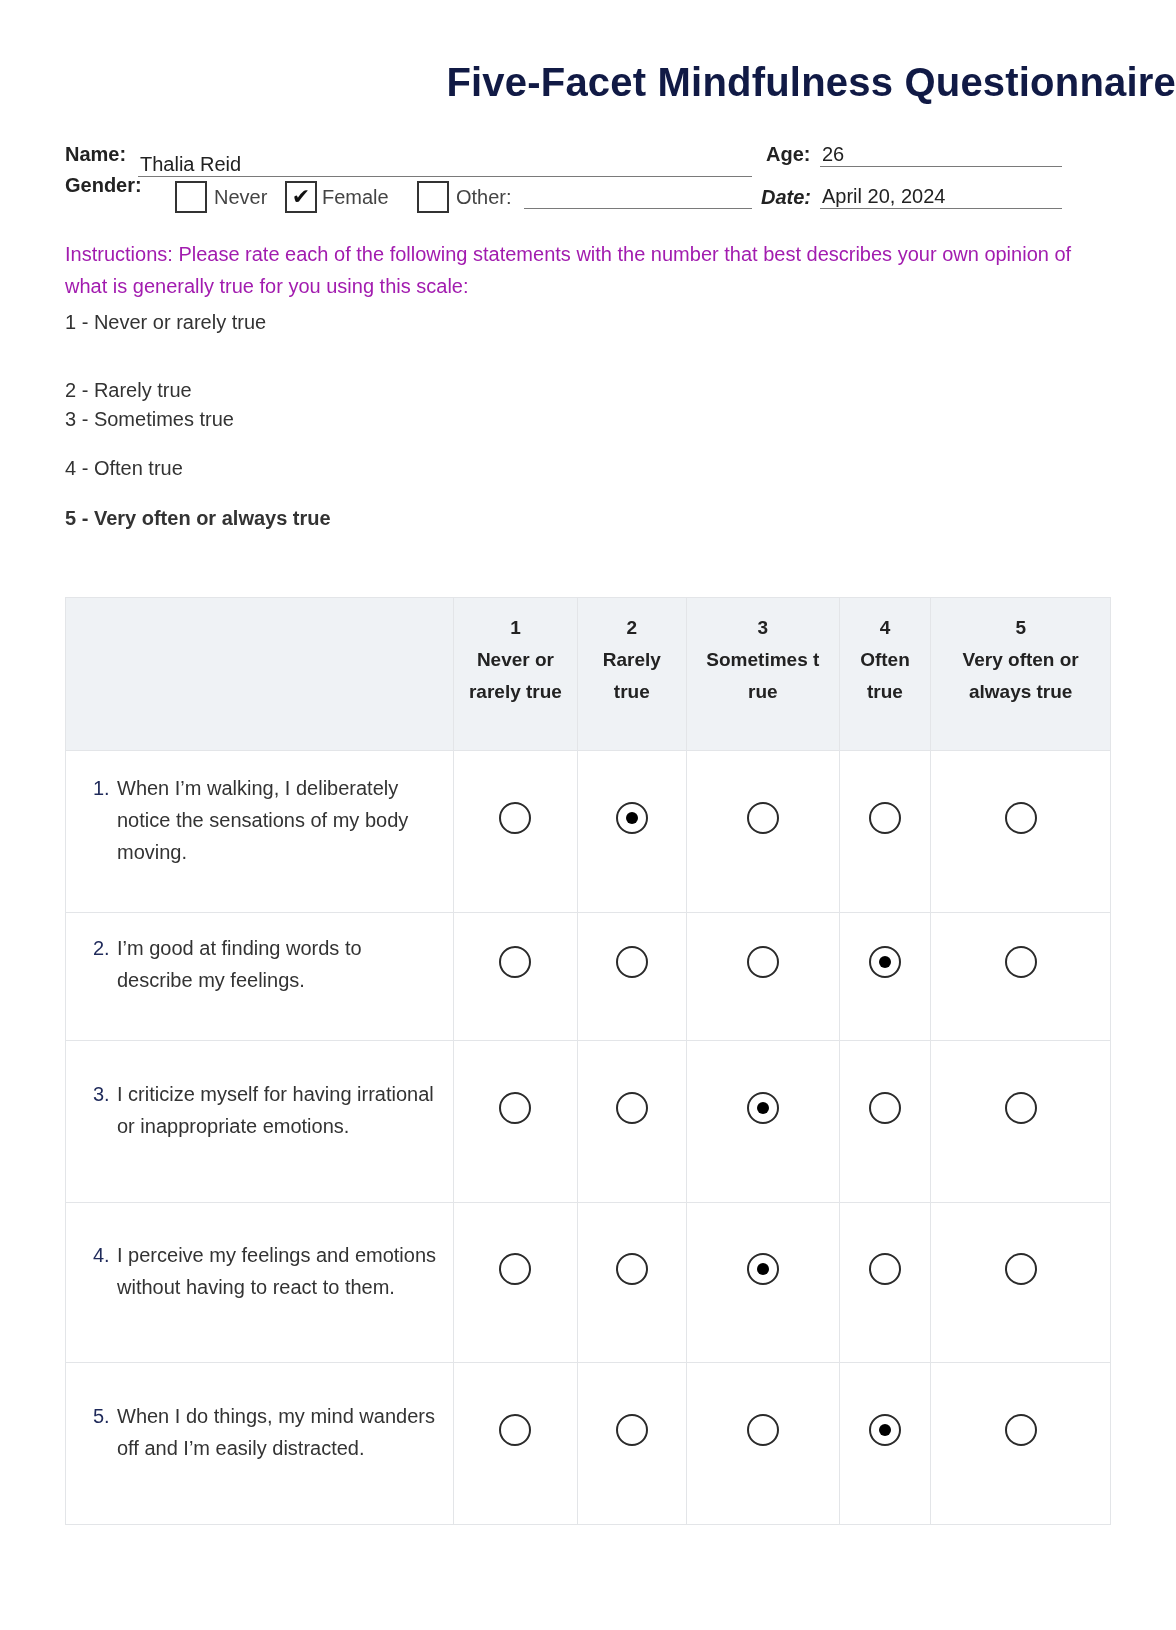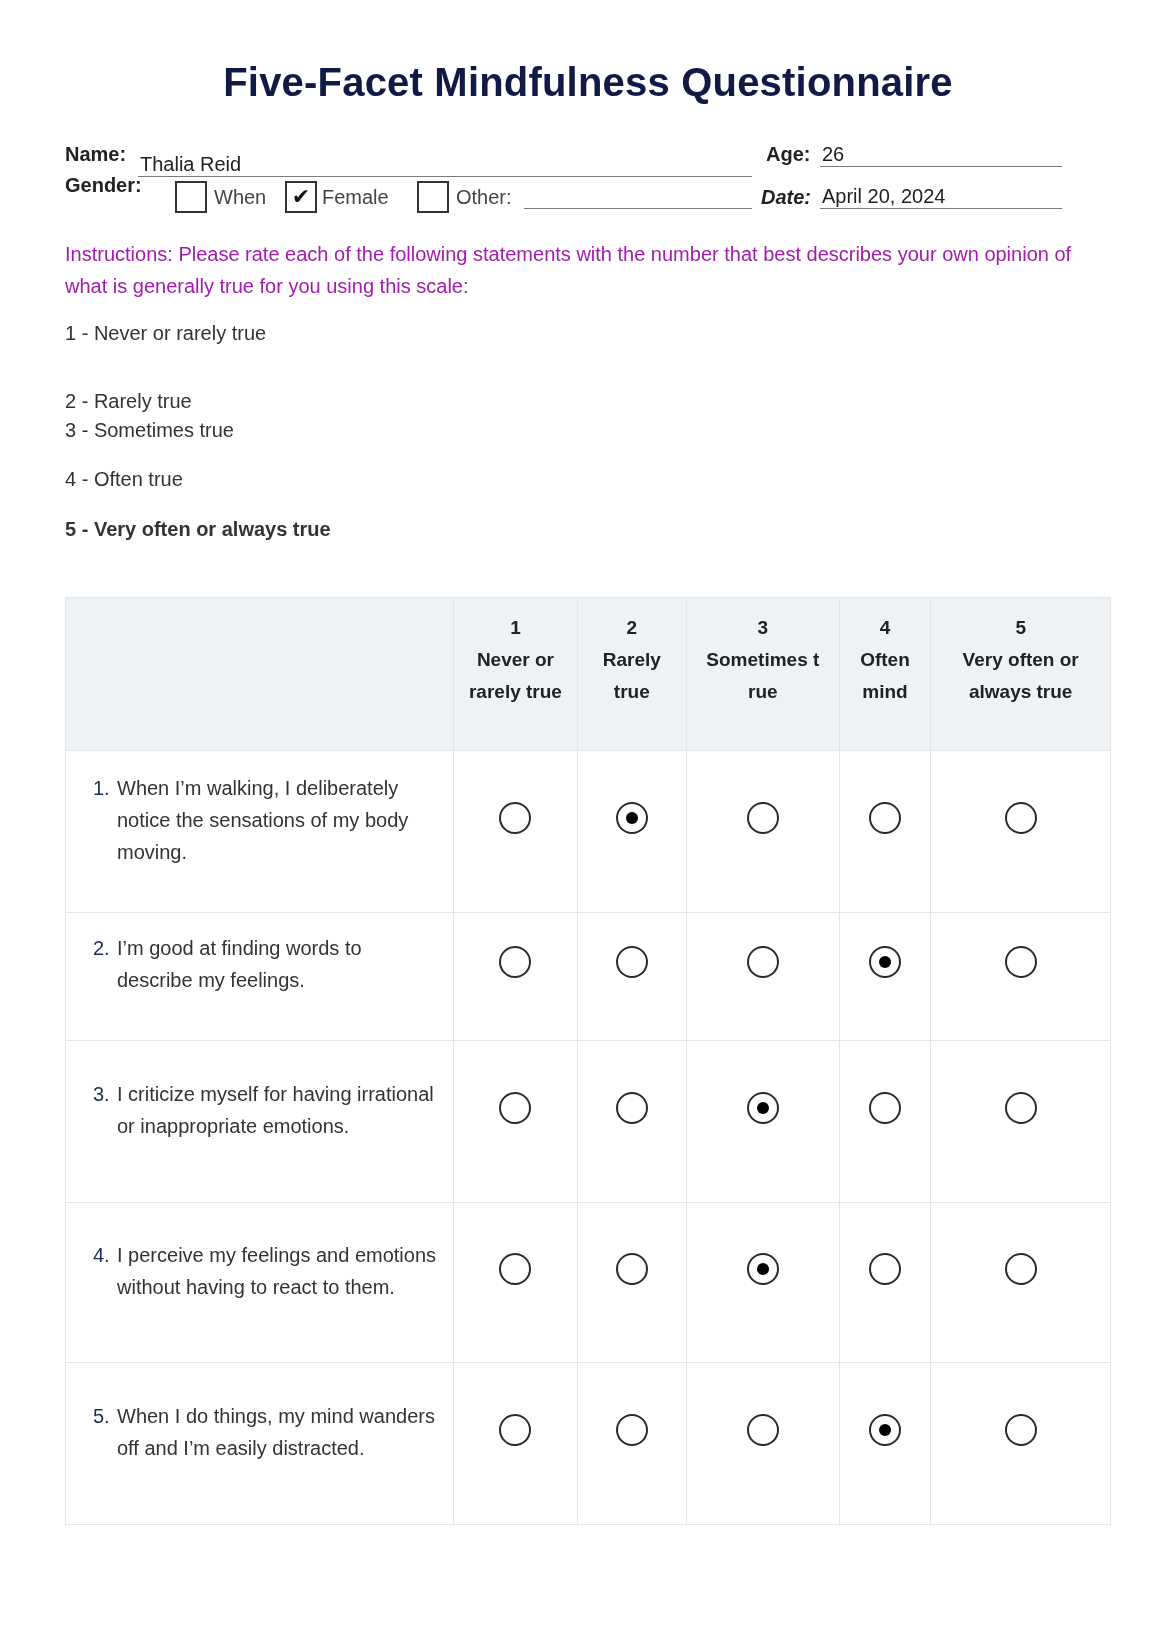--- a/index.html
+++ b/index.html
@@ -2,40 +2,40 @@
 <html><head>
   <meta charset="utf-8">
   <style>
     html, body { margin: 0; padding: 0; background: #ffffff; }
     body {
       width: 1176px; height: 1630px; position: relative; overflow: hidden;
       font-family: "Liberation Sans", sans-serif; color: #2a2a2a;
     }
     .title {
       position: absolute; left: 0; width: 1176px; top: 60px;
-      text-align: center; font-size: 40px; font-weight: bold; color: #111a45;
+      text-align: right; font-size: 40px; font-weight: bold; color: #111a45;
       letter-spacing: 0.2px;
     }
     .field-row { position: absolute; left: 65px; font-size: 20px; color: #2a2a2a; }
     .lbl { font-weight: bold; color: #222; }
     .line {
       position: absolute; border-bottom: 1.5px solid #7a7a7a; height: 24px;
       font-size: 20px; color: #222; line-height: 24px; padding-left: 2px;
     }
     .cb {
       position: absolute; width: 32px; height: 32px; border: 2px solid #333;
       box-sizing: border-box; background: #fff; display: flex; align-items: center; justify-content: center;
       font-size: 22px; color: #111; line-height: 1;
     }
     .cb-label { position: absolute; font-size: 20px; color: #444; }
     .instr {
       position: absolute; left: 65px; top: 238px; width: 1030px;
       font-size: 20px; line-height: 32px; color: #a21caf;
     }
-    .scale-item { position: absolute; left: 65px; font-size: 20px; color: #333; margin-top: 11px; }
+    .scale-item { position: absolute; left: 65px; font-size: 20px; color: #333; }
     table.q {
       position: absolute; left: 65px; top: 597px; width: 1046px;
       border-collapse: collapse; table-layout: fixed;
     }
     table.q th, table.q td { border: 1.5px solid #e3e5e8; }
     table.q thead th {
       background: #eff2f5; font-weight: bold; font-size: 19px; color: #222;
       line-height: 32px; vertical-align: top; padding-top: 14px; padding-bottom: 14px;
       text-align: center;
     }
@@ -66,21 +66,21 @@
 <div class="line" style="left:138px; top:152px; width:612px;">Thalia Reid</div>
 <div class="field-row" style="left:766px; top:143px;">
   <span class="lbl">Age:</span>
 </div>
 <div class="line" style="left:820px; top:142px; width:240px;">26</div>
 
 <div class="field-row" style="top:174px;">
   <span class="lbl">Gender:</span>
 </div>
 <div class="cb" style="left:175px; top:181px;"></div>
-<div class="cb-label" style="left:214px; top:186px;">When</div>
+<div class="cb-label" style="left:214px; top:186px;">Never</div>
 <div class="cb" style="left:285px; top:181px;">
   <span>✔</span>
 </div>
 <div class="cb-label" style="left:322px; top:186px;">Female</div>
 <div class="cb" style="left:417px; top:181px;"></div>
 <div class="cb-label" style="left:456px; top:186px;">Other:</div>
 <div class="line" style="left:524px; top:184px; width:226px;"></div>
 <div class="field-row" style="left:761px; top:186px;font-style:italic;">
   <span class="lbl">Date:</span>
 </div>
@@ -113,21 +113,21 @@
       <th>
           <div>2</div>
           <div style="padding:0 14px;">Rarely true</div>
         </th>
       <th>
           <div>3</div>
           <div style="padding:0 18px; word-break:break-all;">Sometimes true</div>
         </th>
       <th>
           <div>4</div>
-          <div style="padding:0 16px;">Often mind</div>
+          <div style="padding:0 16px;">Often true</div>
         </th>
       <th>
           <div>5</div>
           <div style="padding:0 16px;">Very often or always true</div>
         </th>
     </tr>
   </thead>
   <tbody id="rows">
       <tr style="height: 162px;">
     <td style="padding-bottom: 24px;">

